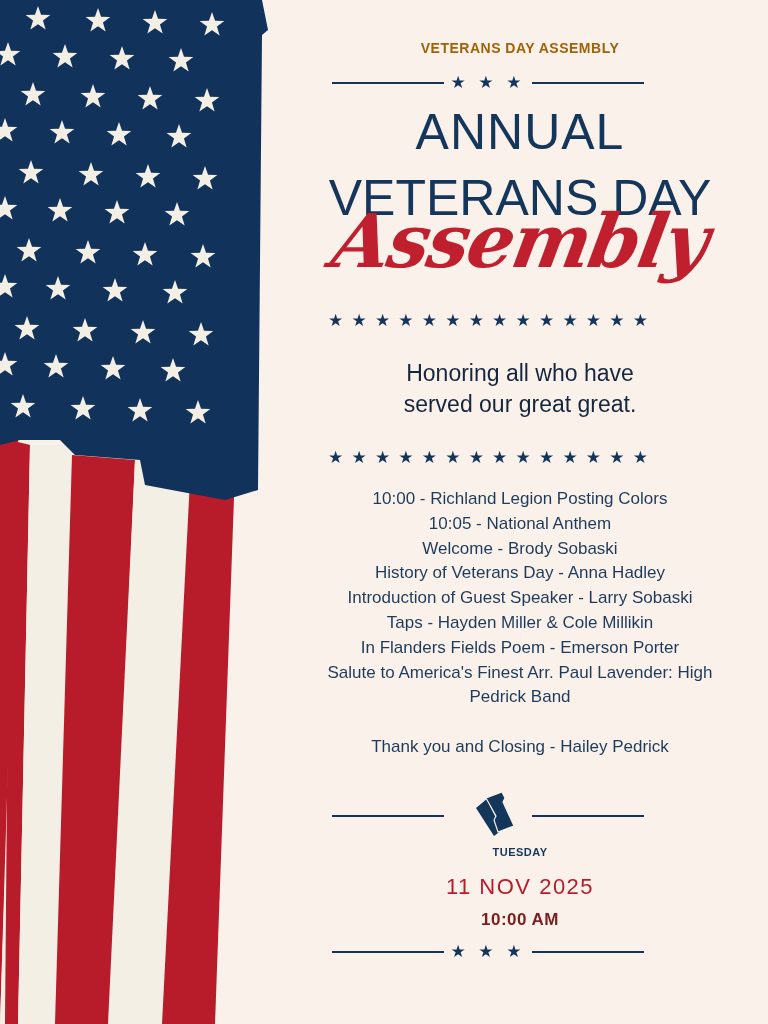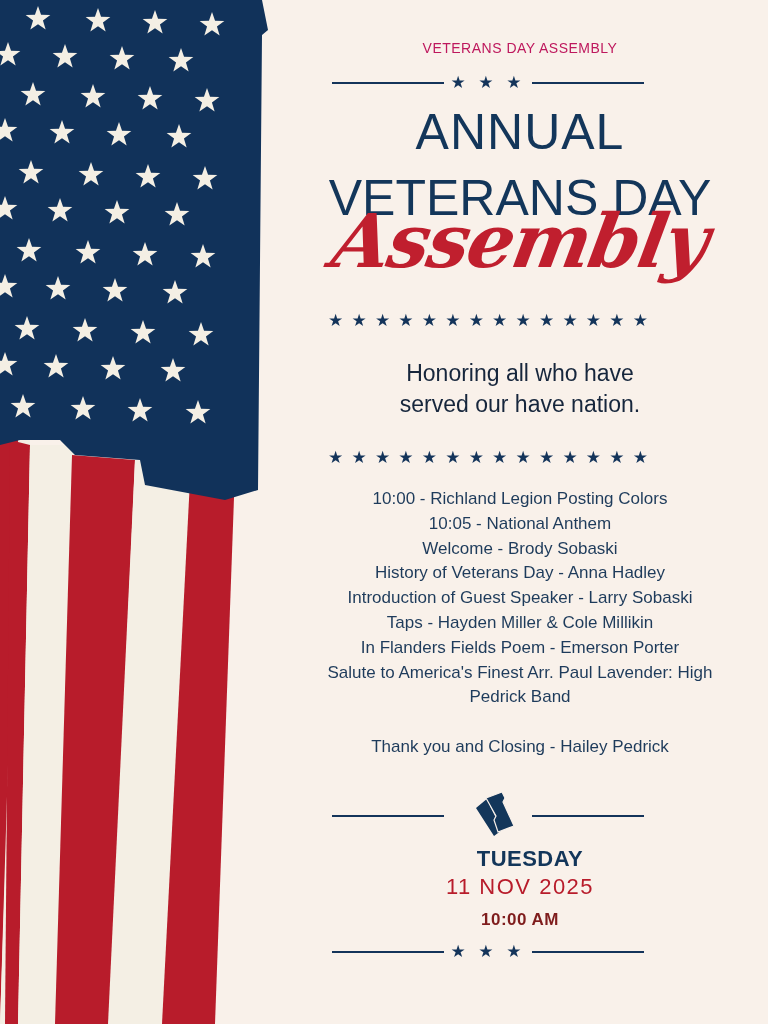--- a/index.html
+++ b/index.html
@@ -1,31 +1,31 @@
 <!DOCTYPE html>
 <html><head>
 <meta charset="utf-8">
 <style>
   html, body { margin:0; padding:0; }
   body { width:768px; height:1024px; background:#f9f1ea; position:relative; overflow:hidden; font-family:"Liberation Sans", sans-serif; }
   .flag { position:absolute; left:0; top:0; width:280px; height:1024px; }
   .content { position:absolute; left:290px; top:0; width:460px; height:1024px; text-align:center; color:#14345a; }
-  .eyebrow { position:absolute; top:40px; left:0; width:100%; font-size:14px; font-weight:normal; color:#be185d; letter-spacing:0.5px; }
+  .eyebrow { position:absolute; top:40px; left:0; width:100%; font-size:14px; font-weight:bold; color:#a16207; letter-spacing:0.5px; }
   .divider { position:absolute; left:42px; width:312px; height:16px; display:flex; align-items:center; justify-content:space-between; }
   .divider .line { width:112px; height:2px; background:#14345a; }
   .divider .stars { font-size:17px; color:#14345a; letter-spacing:4px; line-height:16px; }
   .title1 { position:absolute; top:104px; left:0; width:100%; font-size:50px; color:#13365a; letter-spacing:1px; line-height:56px;text-align:center; }
   .title2 { position:absolute; top:170px; left:0; width:100%; font-size:50px; color:#13365a; letter-spacing:0px; line-height:56px; }
   .script { position:absolute; top:196px; left:20px; width:420px; font-family:"DejaVu Serif", serif; font-style:italic; font-weight:bold; font-size:74px; color:#c01f2e; line-height:90px; transform:skewX(-10deg); letter-spacing:-2px; }
   .starrow { position:absolute; left:38px; width:320px; display:flex; justify-content:space-between; color:#14345a; font-size:17px; }
   .tagline { position:absolute; top:358px; left:0; width:100%; font-size:23px; line-height:31px; color:#16263c; }
   .program { position:absolute; top:487px; left:0; width:100%; font-size:17px; line-height:24.8px; color:#1e3b5b; }
   .program div { white-space:nowrap; }
   .ticket { position:absolute; top:790px; left:182px; width:48px; height:48px; }
-  .day { position:absolute; top:846px; left:10px; width:100%; font-size:22px; font-weight:bold; letter-spacing:0.5px; color:#13365a; }
+  .day { position:absolute; top:846px; left:0; width:100%; font-size:11px; font-weight:bold; letter-spacing:0.5px; color:#13365a; }
   .date { position:absolute; top:874px; left:0; width:100%; font-size:22px; color:#b81c2b; letter-spacing:1.5px; }
   .time { position:absolute; top:910px; left:0; width:100%; font-size:17px; color:#7f1d1d; letter-spacing:0.5px; font-weight:bold; }
   .note { position:absolute; top:970px; left:0; width:100%; font-size:13.5px; line-height:20px; font-weight:bold; color:#13365a; letter-spacing:0.3px; }
 </style>
 </head>
 <body>
 
 <svg class="flag" viewBox="0 0 280 1024" xmlns="http://www.w3.org/2000/svg">
   <defs>
     <symbol id="st" viewBox="-10 -10 20 20">
@@ -116,21 +116,21 @@
       <span>★</span>
       <span>★</span>
       <span>★</span>
       <span>★</span>
       <span>★</span>
       <span>★</span>
   </div>
 
   <div class="tagline">
     <div>Honoring all who have</div>
-    <div>served our have nation.</div>
+    <div>served our great great.</div>
   </div>
 
   <div class="starrow" style="top:447px;">
     <span>★</span>
       <span>★</span>
       <span>★</span>
       <span>★</span>
       <span>★</span>
       <span>★</span>
       <span>★</span>

